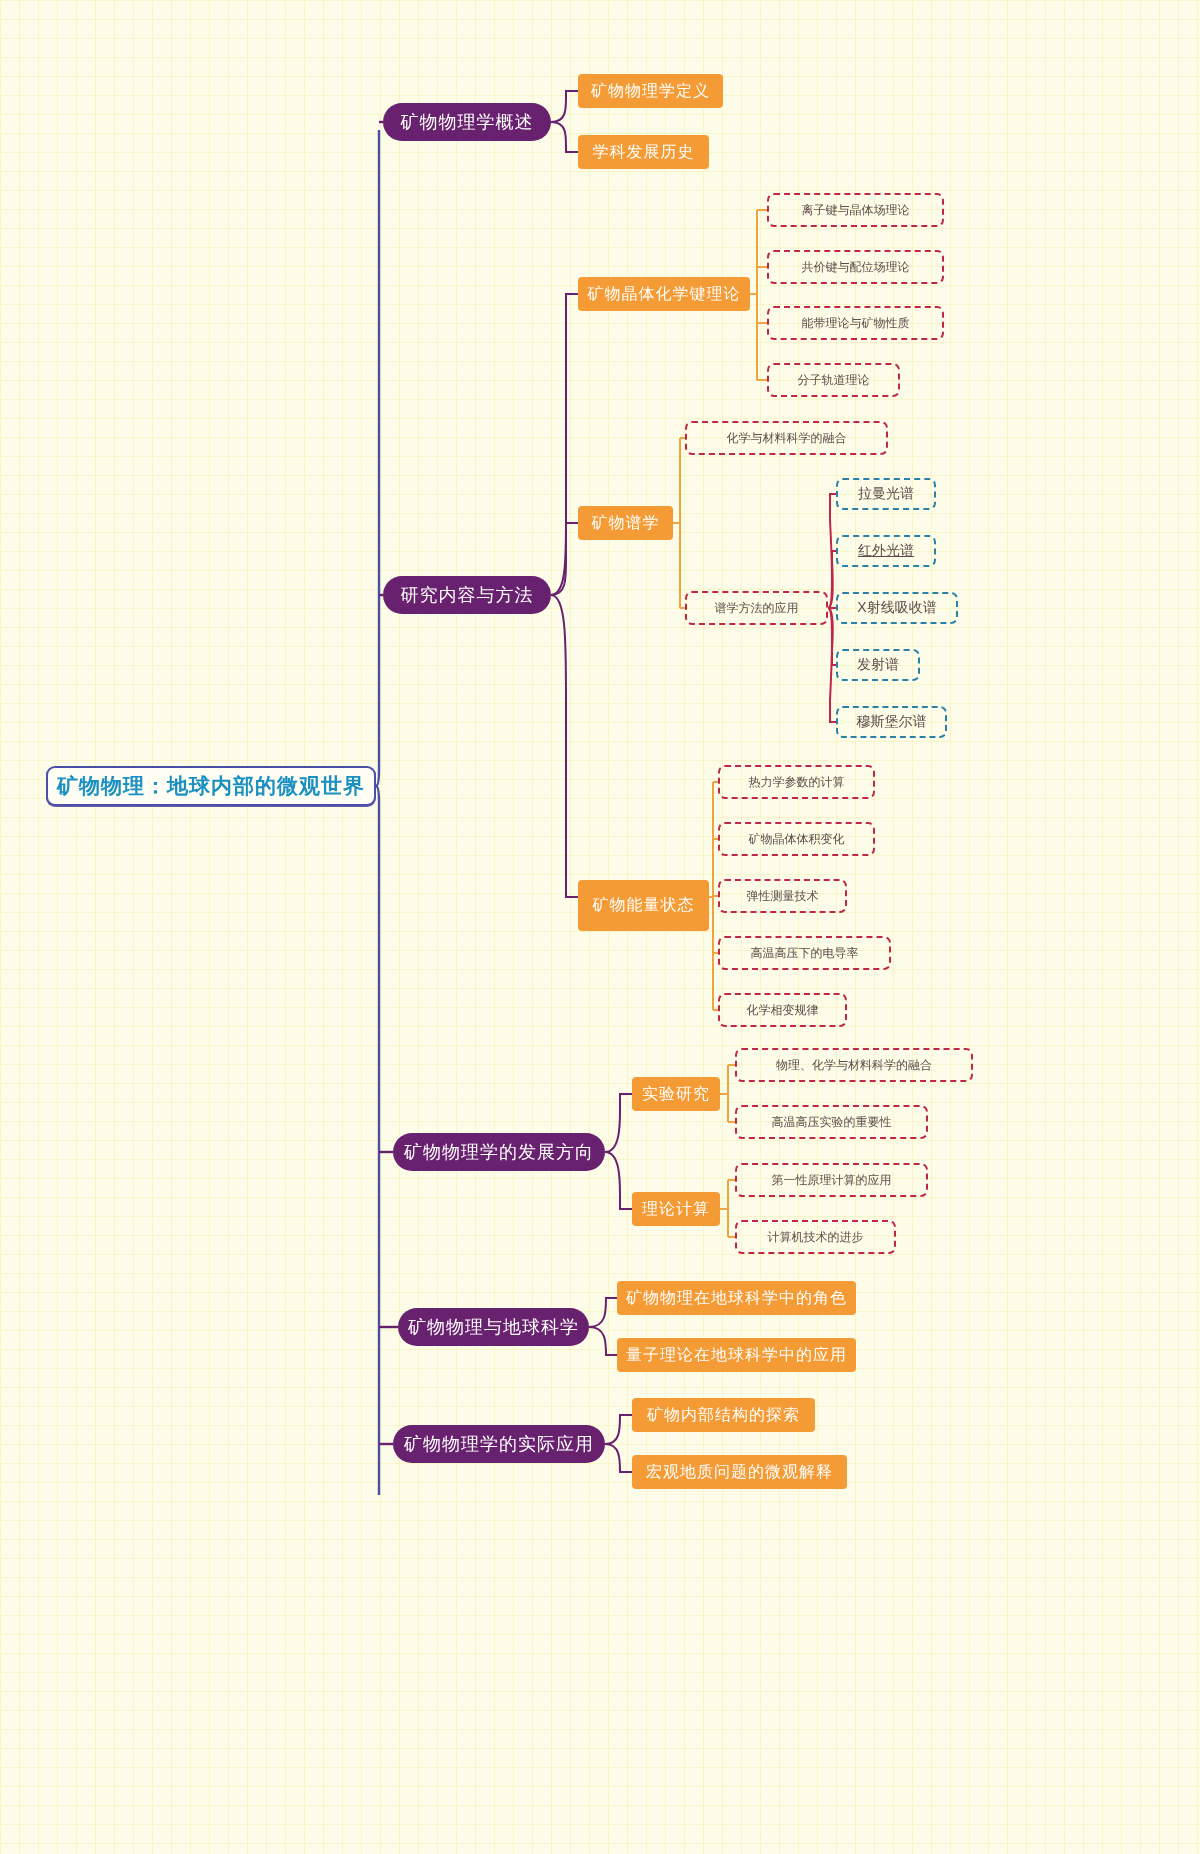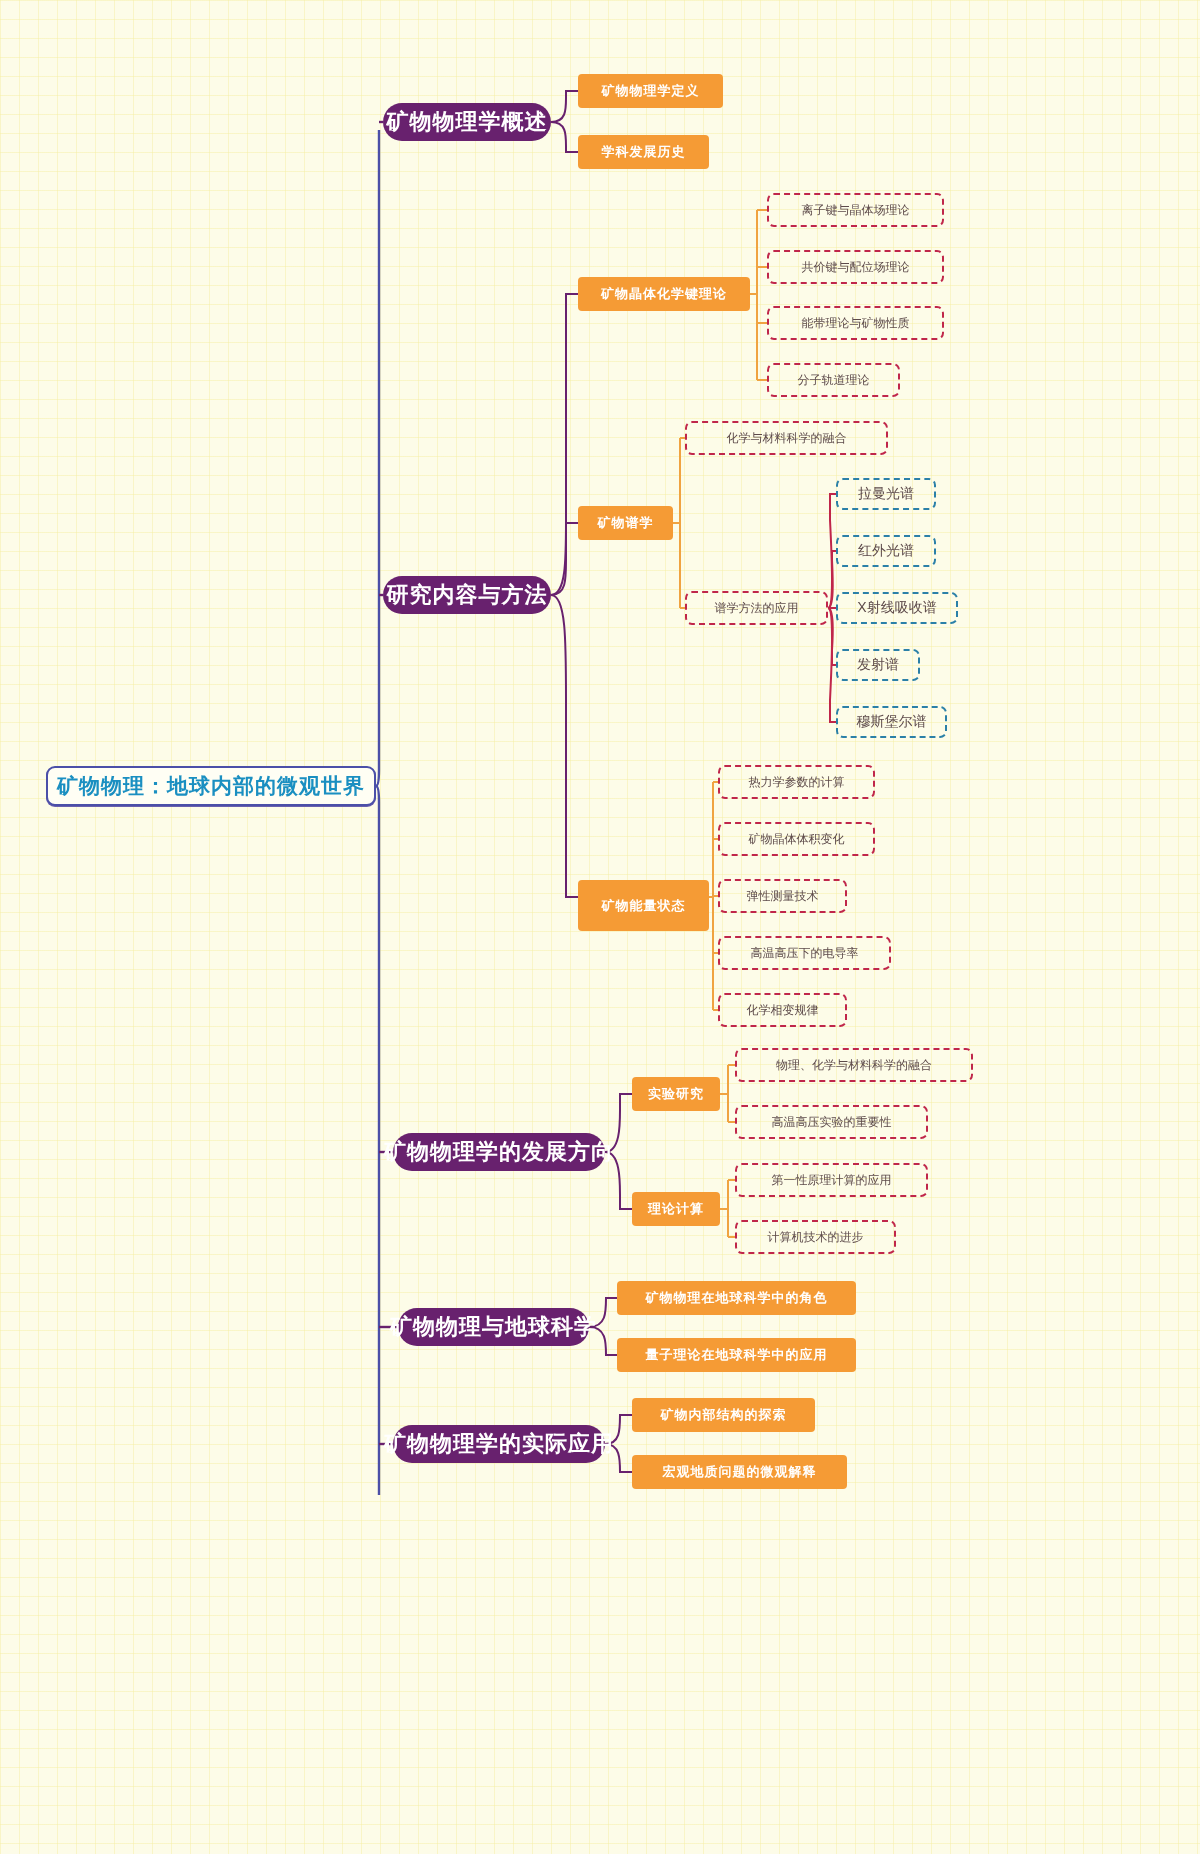--- a/index.html
+++ b/index.html
@@ -30,32 +30,32 @@
     font-weight:bold;
     letter-spacing:1px;
     padding:0 16px;
     box-shadow:0 1px 0 #6a5fae;
   }
   
   .lvl1{
     background:#68216e;
     color:#ffffff;
     border-radius:26px;
-    font-size:22px;
-    font-weight:bold;
+    font-size:18px;
+    font-weight:normal;
     letter-spacing:1px;
     padding:0 18px;
   }
   
   .lvl2{
     background:#f59b35;
     color:#ffffff;
     border-radius:4px;
-    font-size:13px;
-    font-weight:bold;
+    font-size:16px;
+    font-weight:normal;
     letter-spacing:1px;
     padding:0 14px;
   }
   
   .lvl3{
     border:2px dashed #c0264a;
     border-radius:7px;
     background:transparent;
     color:#5d4a4a;
     font-size:12px;
@@ -179,21 +179,21 @@
     </div>
   <div class="node lvl3" style="left: 685px; top: 421px; width: 203px; height: 34px;">
       <span>化学与材料科学的融合</span>
     </div>
   <div class="node lvl3" style="left: 685px; top: 591px; width: 143px; height: 34px;">
       <span>谱学方法的应用</span>
     </div>
   <div class="node lvl4" style="left: 836px; top: 478px; width: 100px; height: 32px;">
       <span>拉曼光谱</span>
     </div>
-  <div class="node lvl4" style="left: 836px; top: 535px; width: 100px; height: 32px;">
+  <div class="node lvl4" style="left: 836px; top: 535px; width: 100px; height: 32px; text-decoration: underline;">
       <span>红外光谱</span>
     </div>
   <div class="node lvl4" style="left: 836px; top: 592px; width: 122px; height: 32px;">
       <span>X射线吸收谱</span>
     </div>
   <div class="node lvl4" style="left: 836px; top: 649px; width: 84px; height: 32px;">
       <span>发射谱</span>
     </div>
   <div class="node lvl4" style="left: 836px; top: 706px; width: 111px; height: 32px;">
       <span>穆斯堡尔谱</span>

